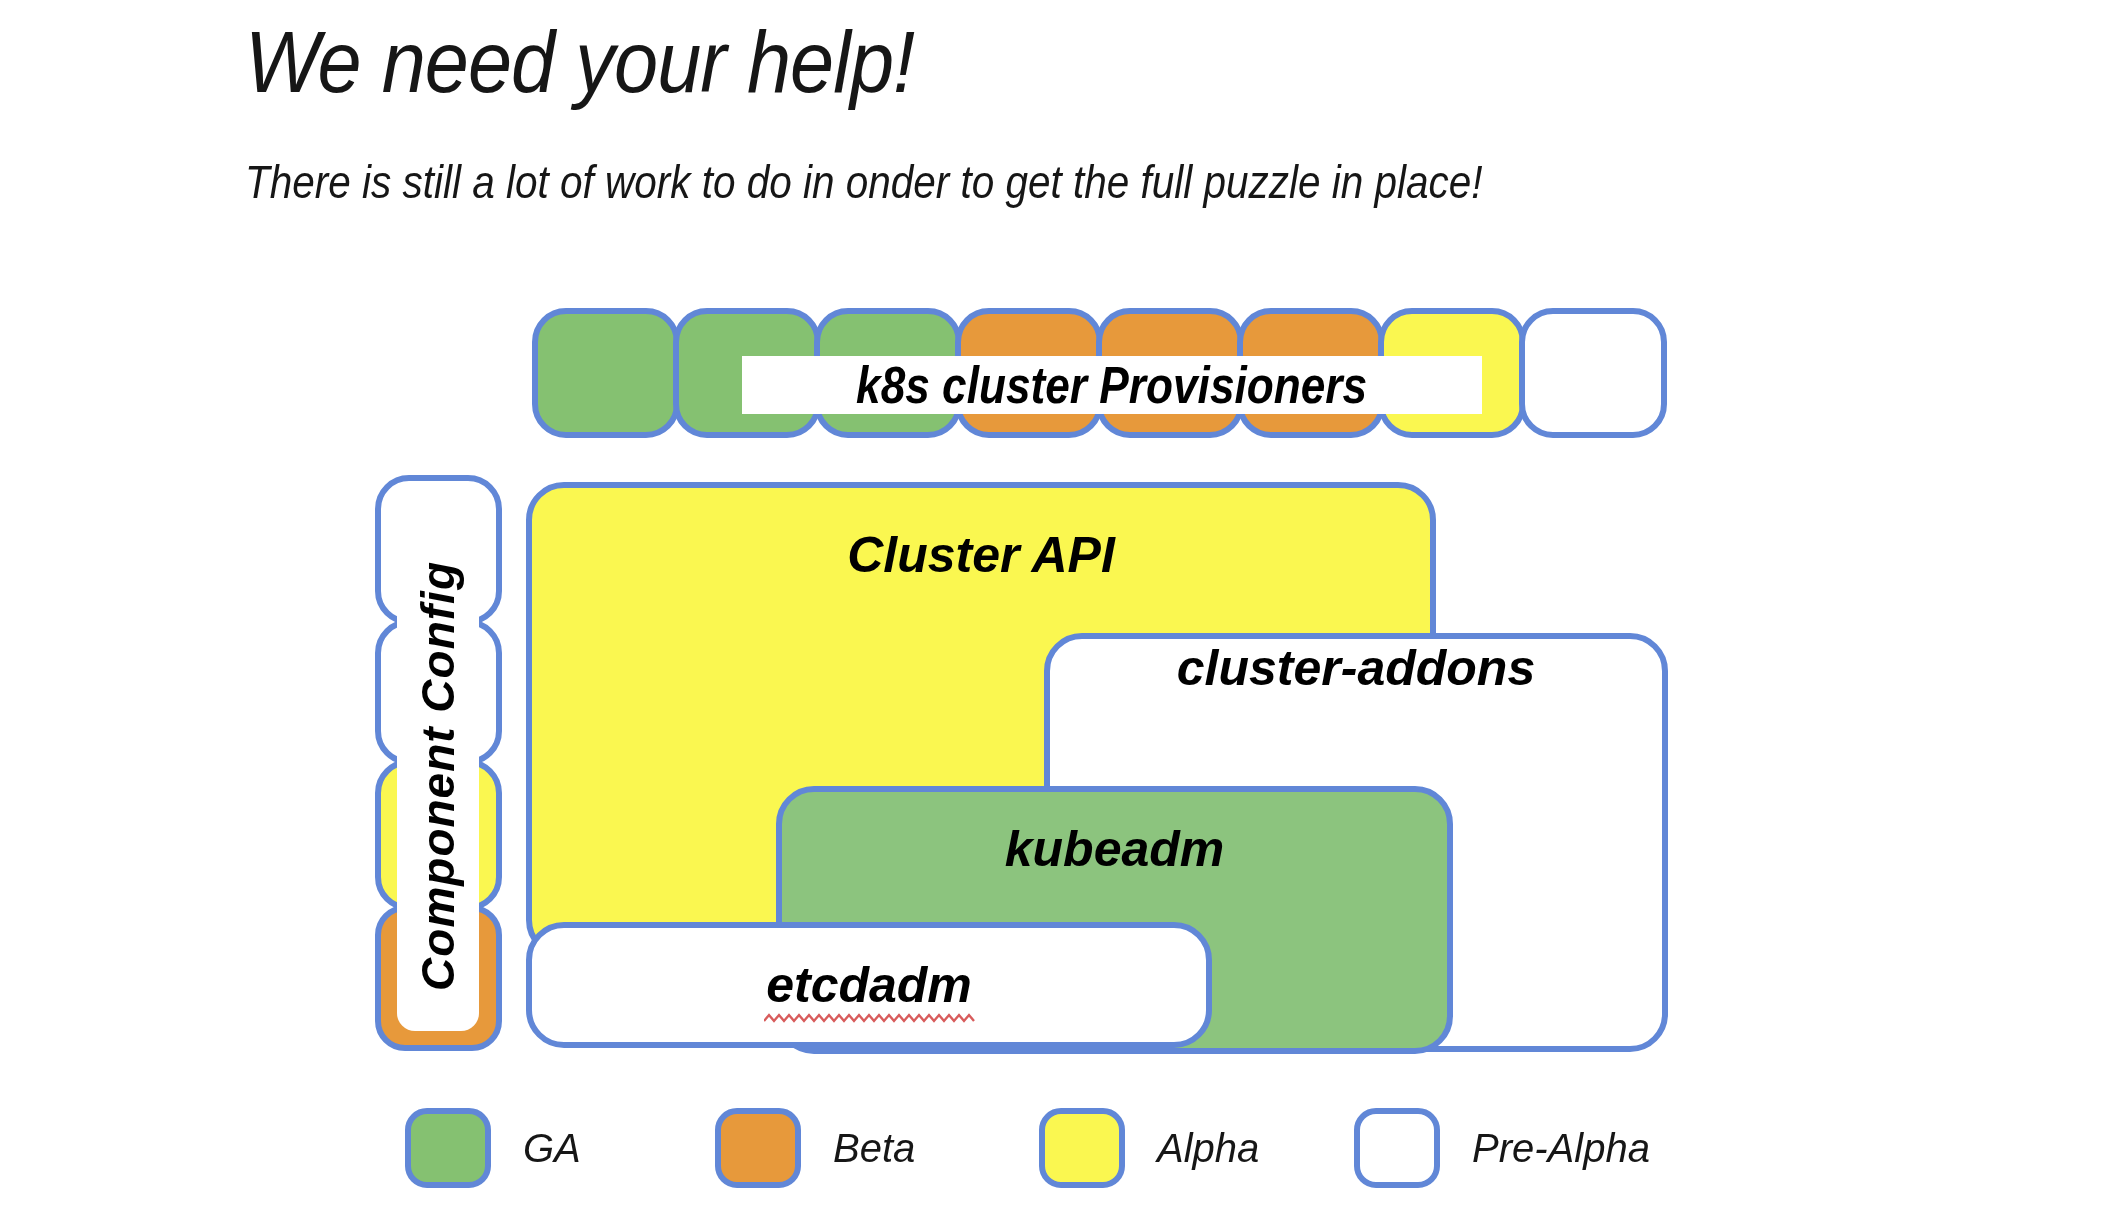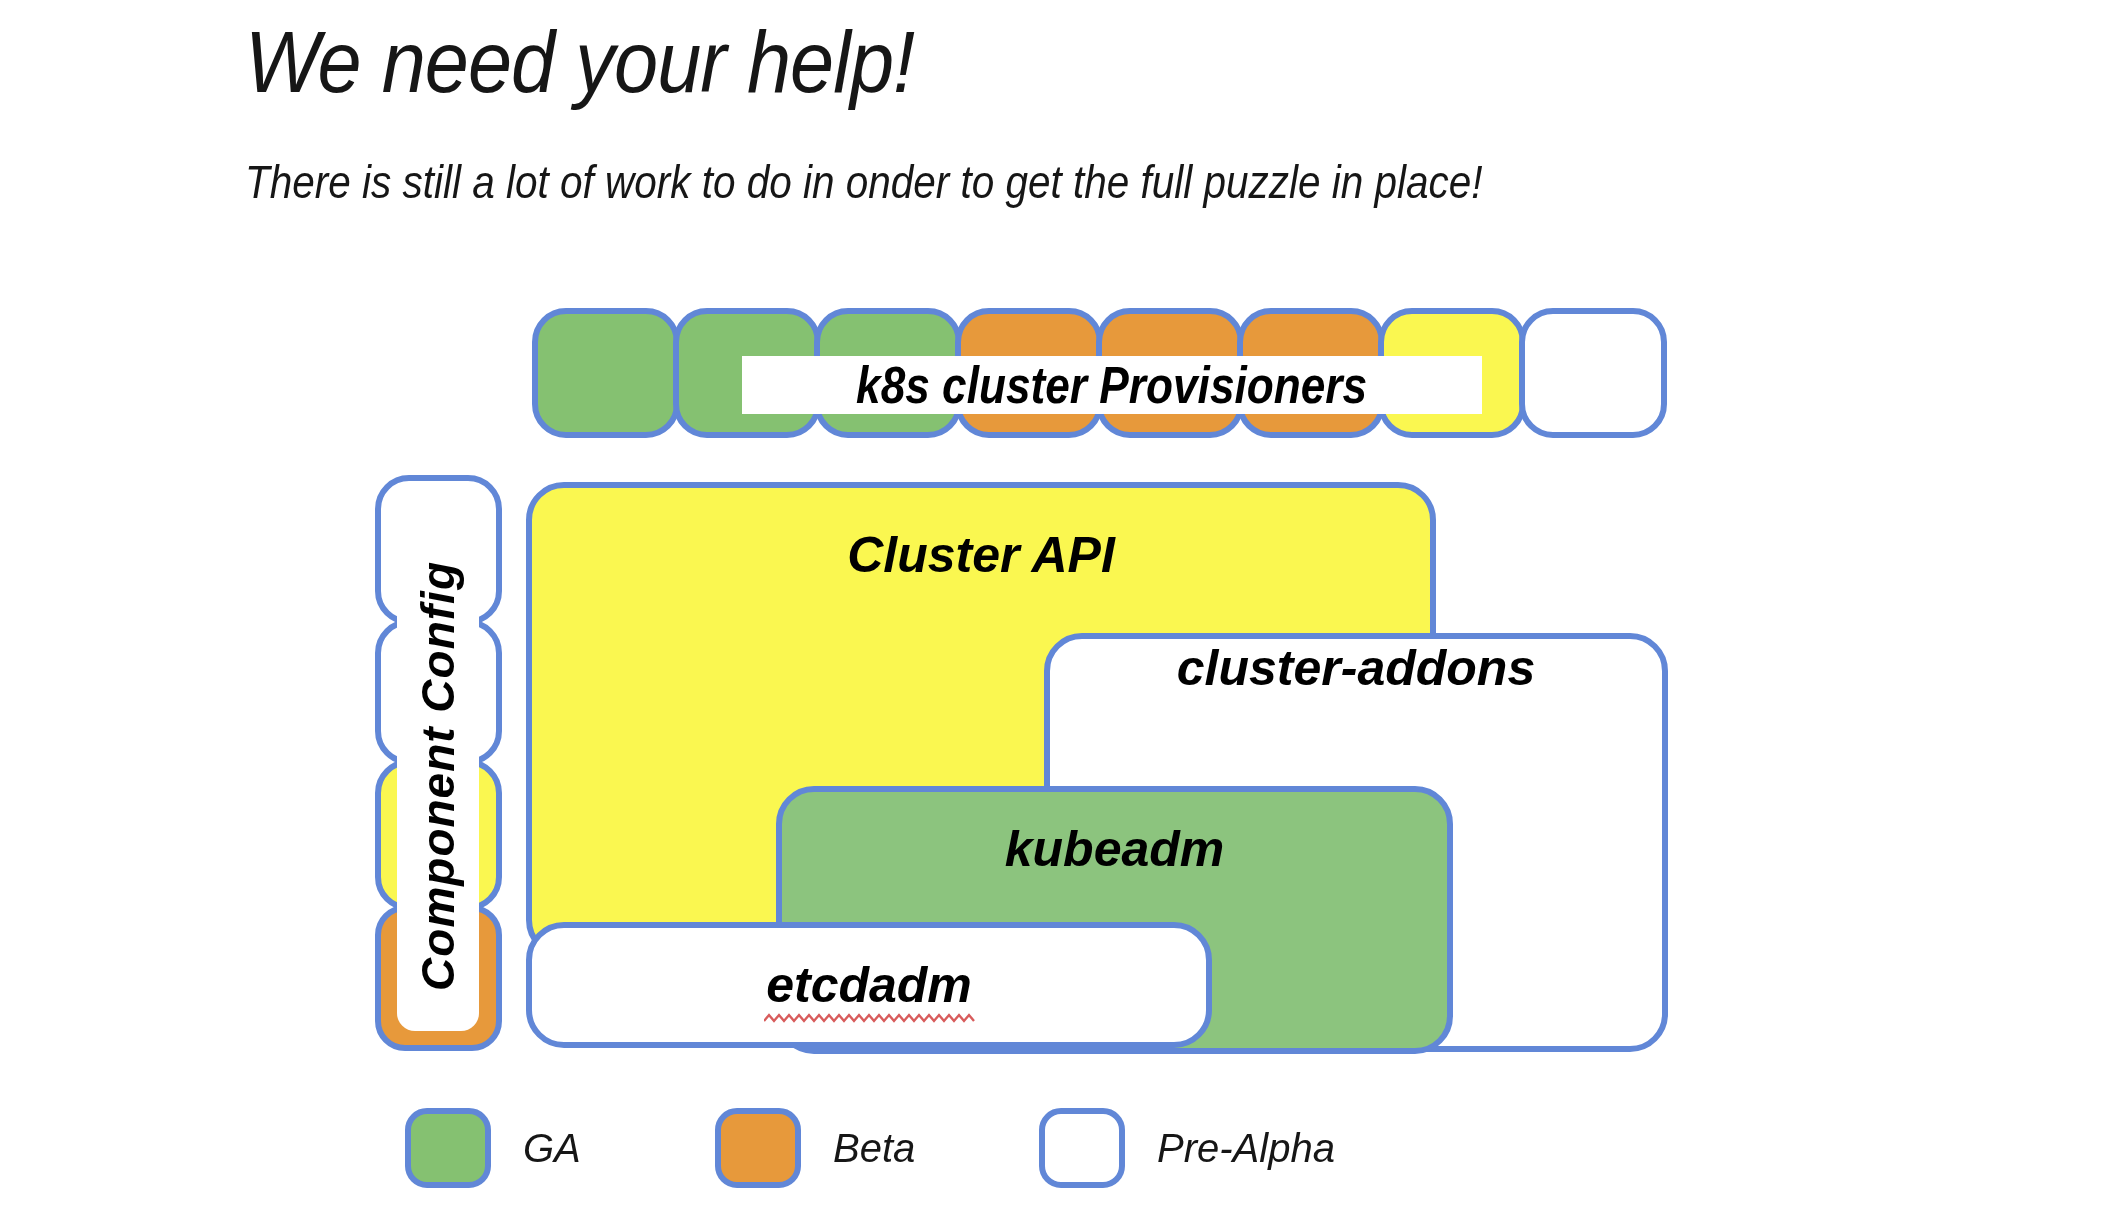--- a/index.html
+++ b/index.html
@@ -129,18 +129,22 @@
   <div class="legend" id="legend">
       <div class="legend-item">
         <div class="legend-swatch" style="background: rgb(133, 193, 113);"></div>
         <span class="legend-label">GA</span>
       </div>
       <div class="legend-item">
         <div class="legend-swatch" style="background: rgb(231, 153, 59);"></div>
         <span class="legend-label">Beta</span>
       </div>
       <div class="legend-item">
+        <div class="legend-swatch" style="background: rgb(250, 247, 80);"></div>
+        <span class="legend-label">Alpha</span>
+      </div>
+      <div class="legend-item">
         <div class="legend-swatch" style="background: rgb(255, 255, 255);"></div>
         <span class="legend-label">Pre-Alpha</span>
       </div>
     </div>
 
 </div>
 
 </body></html>

